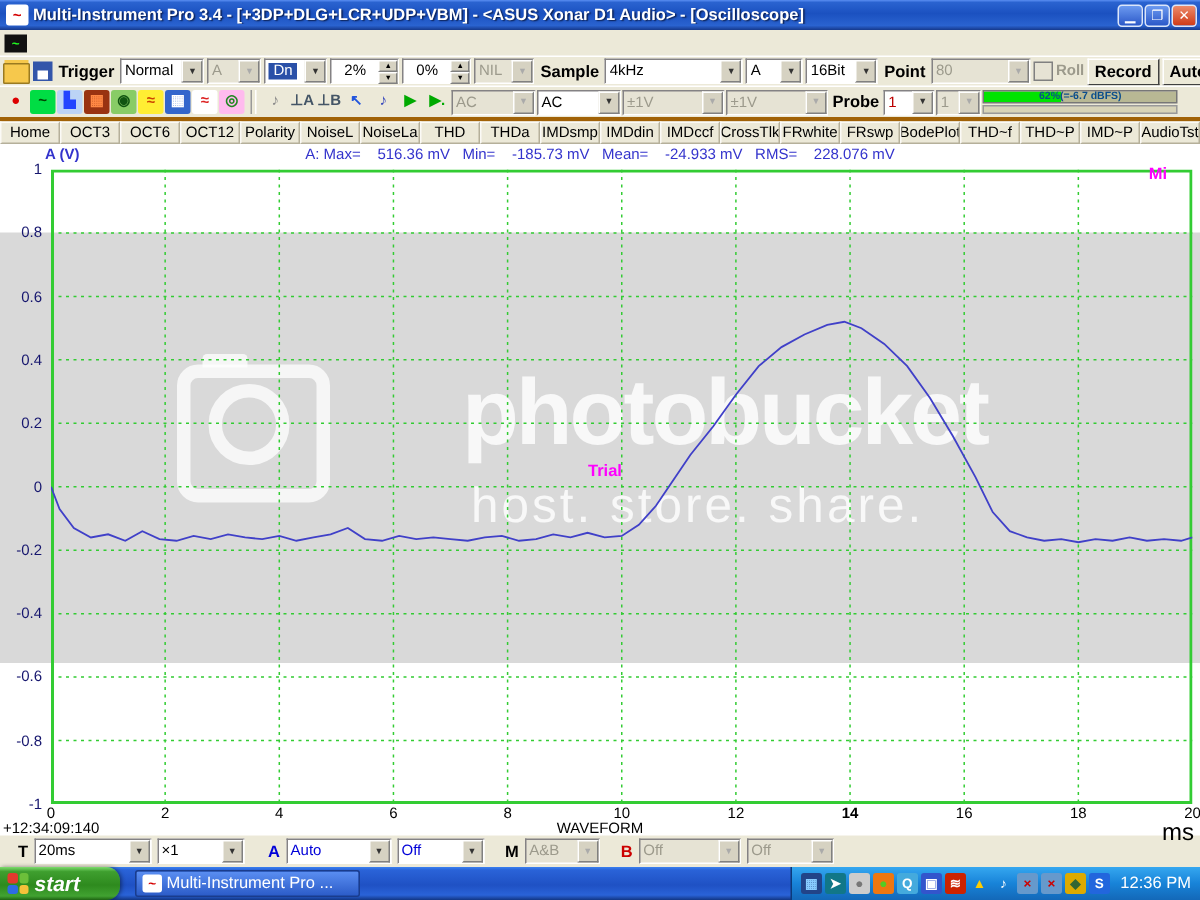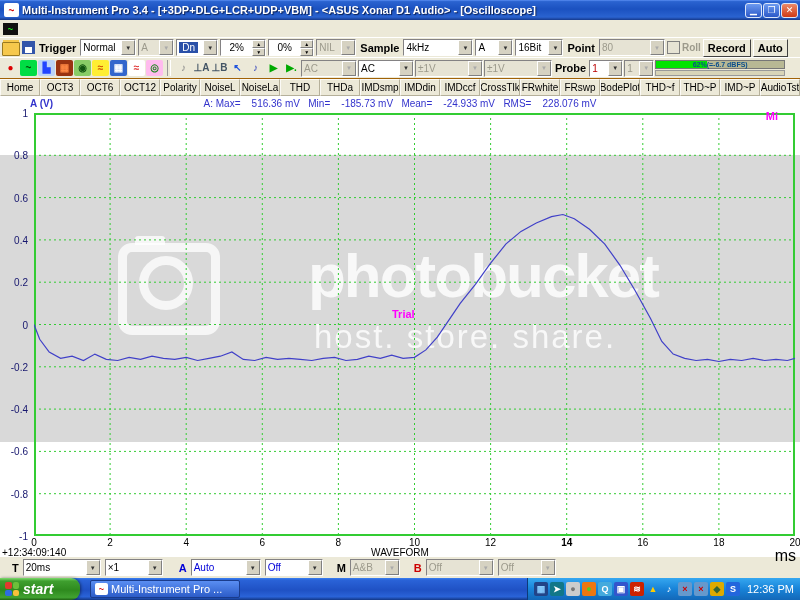--- a/index.html
+++ b/index.html
@@ -61,21 +61,21 @@
   .icon-save{width:13px;height:13px;background:#3355aa;flex:none;position:relative}
   .icon-save::after{content:"";position:absolute;left:3px;bottom:1px;width:7px;height:6px;background:#fff}
   .meter{width:130px;height:18px;display:flex;flex-direction:column;gap:1px;justify-content:center;flex:none}
   .meter .bar1{height:9px;border:1px solid #777;position:relative;box-sizing:border-box;
     background:linear-gradient(90deg,#00e400 0 40%,#b8b894 40%)}
   .meter .bar1 .txt{position:absolute;inset:0;text-align:center;font-size:7px;color:#0a4d8c;line-height:8px;font-weight:bold}
   .meter .bar2{height:6px;background:#d8d4b8;border:1px solid #999;box-sizing:border-box}
 
   
   .tabs{position:absolute;top:78px;left:0;width:800px;height:18px;background:#ece9d8;
-    display:flex;border-top:1px solid #a16207;box-sizing:border-box}
+    display:flex;border-top:3px solid #a16207;box-sizing:border-box}
   .tab{flex:1;font-size:10px;display:flex;align-items:center;justify-content:center;
     border:1px solid;border-color:#fbfaf6 #b5b09a #b5b09a #fbfaf6;background:#ece9d8;
     white-space:nowrap;overflow:hidden;color:#000;box-sizing:border-box}
 
   
   .chart-region{position:absolute;top:96px;left:0;width:800px;height:460px;background:#fff}
   .watermark{position:absolute;left:0;top:59px;width:800px;height:287px;background:#d9d9d9;z-index:1;overflow:hidden}
   .wm-cam{position:absolute;left:118px;top:88px;width:84px;height:74px;
     border:9px solid rgba(255,255,255,.75);border-radius:14px}
   .wm-cam .lens{position:absolute;left:12px;top:4px;width:36px;height:36px;
@@ -171,21 +171,21 @@
     <span class="arrows">
         <span>▲</span>
         <span>▼</span>
       </span>
   </span>
   <span class="combo disabled" style="width:40px">
     <span class="val">NIL</span>
       <span class="arrow">▼</span>
   </span>
   <span class="tool-label">Sample</span>
-  <span class="combo" style="width:70px">
+  <span class="combo" style="width:92px">
     <span class="val">4kHz</span>
       <span class="arrow">▼</span>
   </span>
   <span class="combo" style="width:38px">
     <span class="val">A</span>
       <span class="arrow">▼</span>
   </span>
   <span class="combo" style="width:48px">
     <span class="val">16Bit</span>
       <span class="arrow">▼</span>

